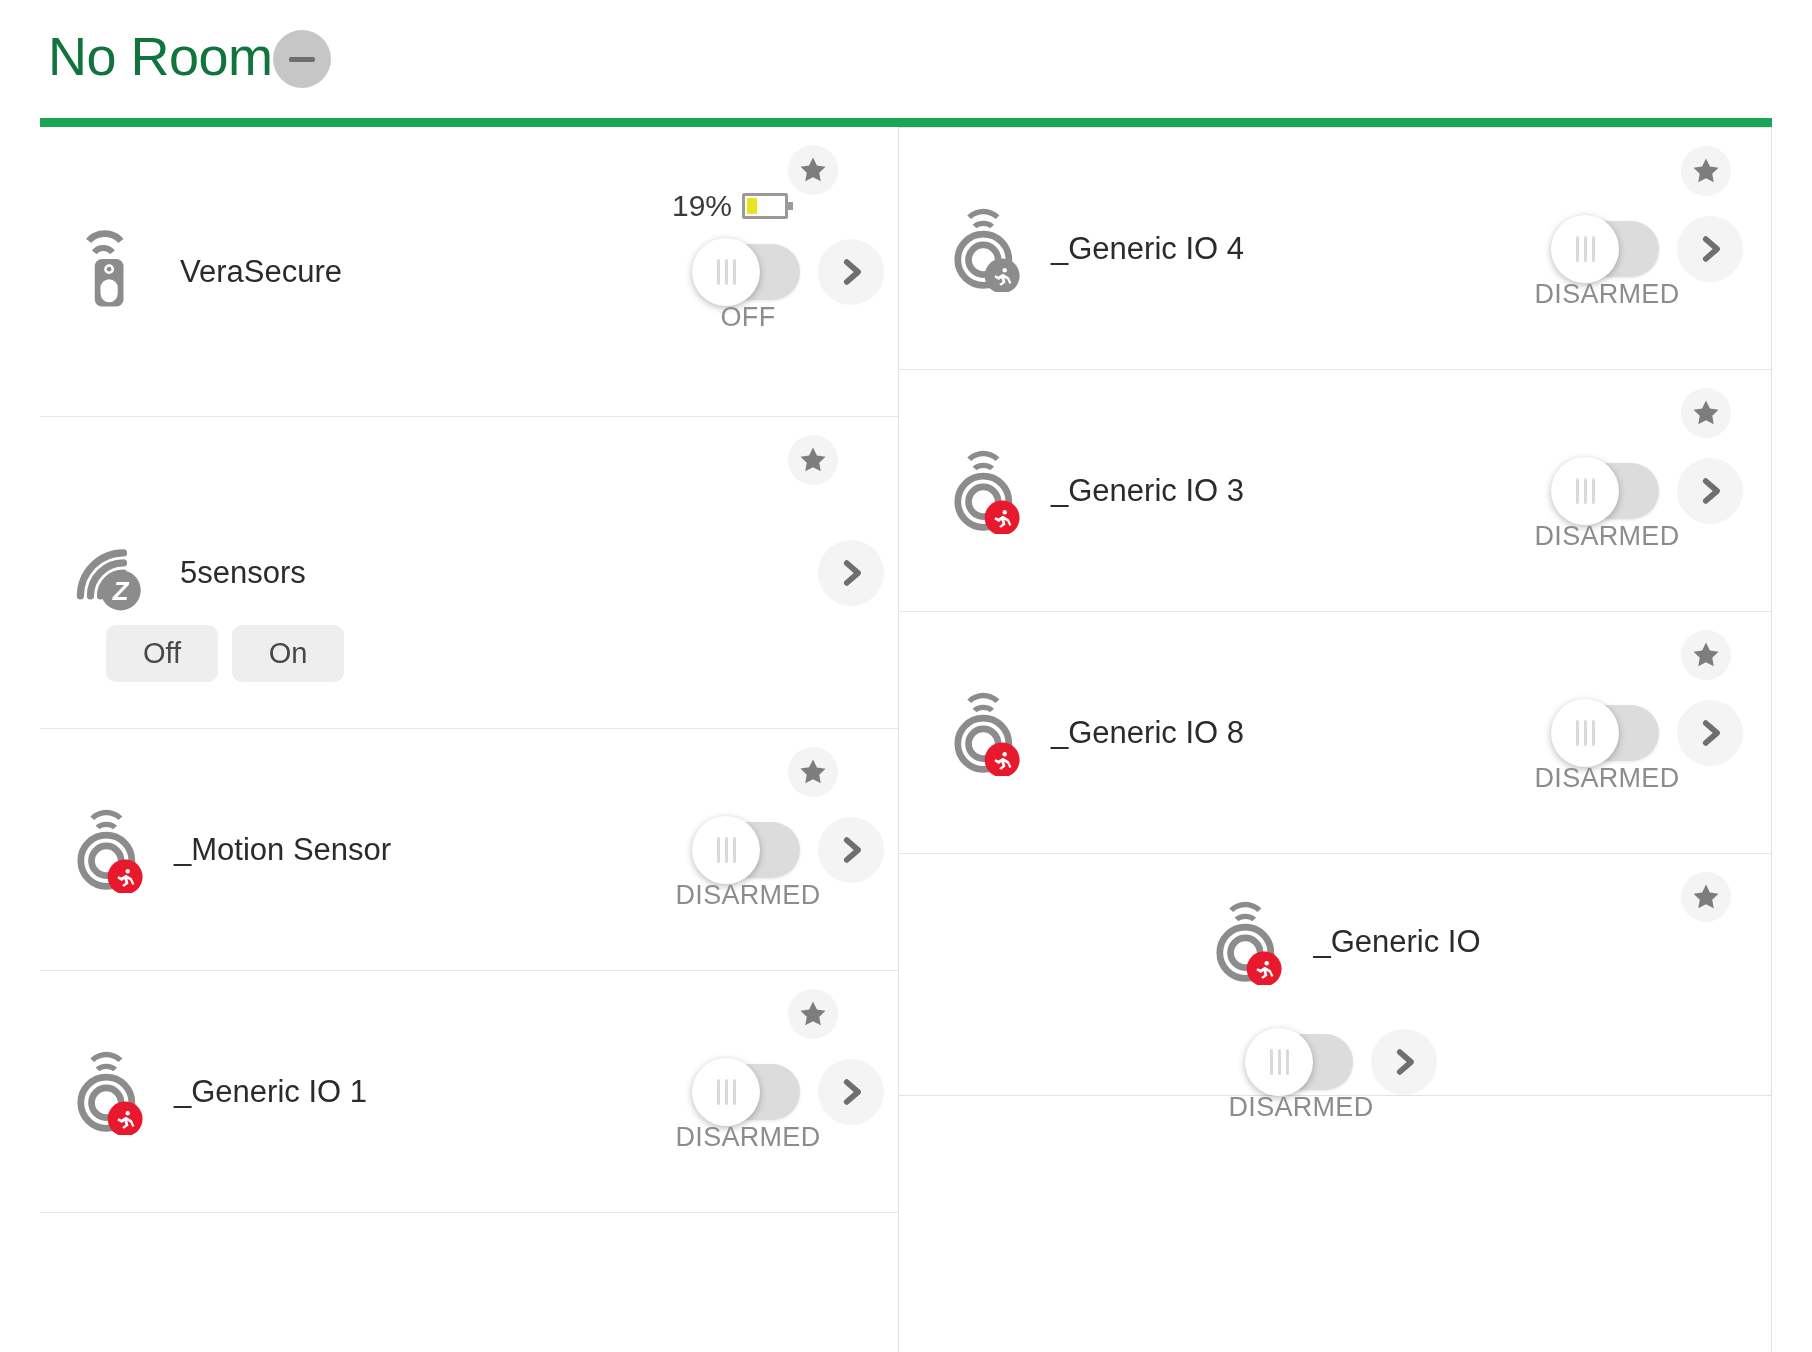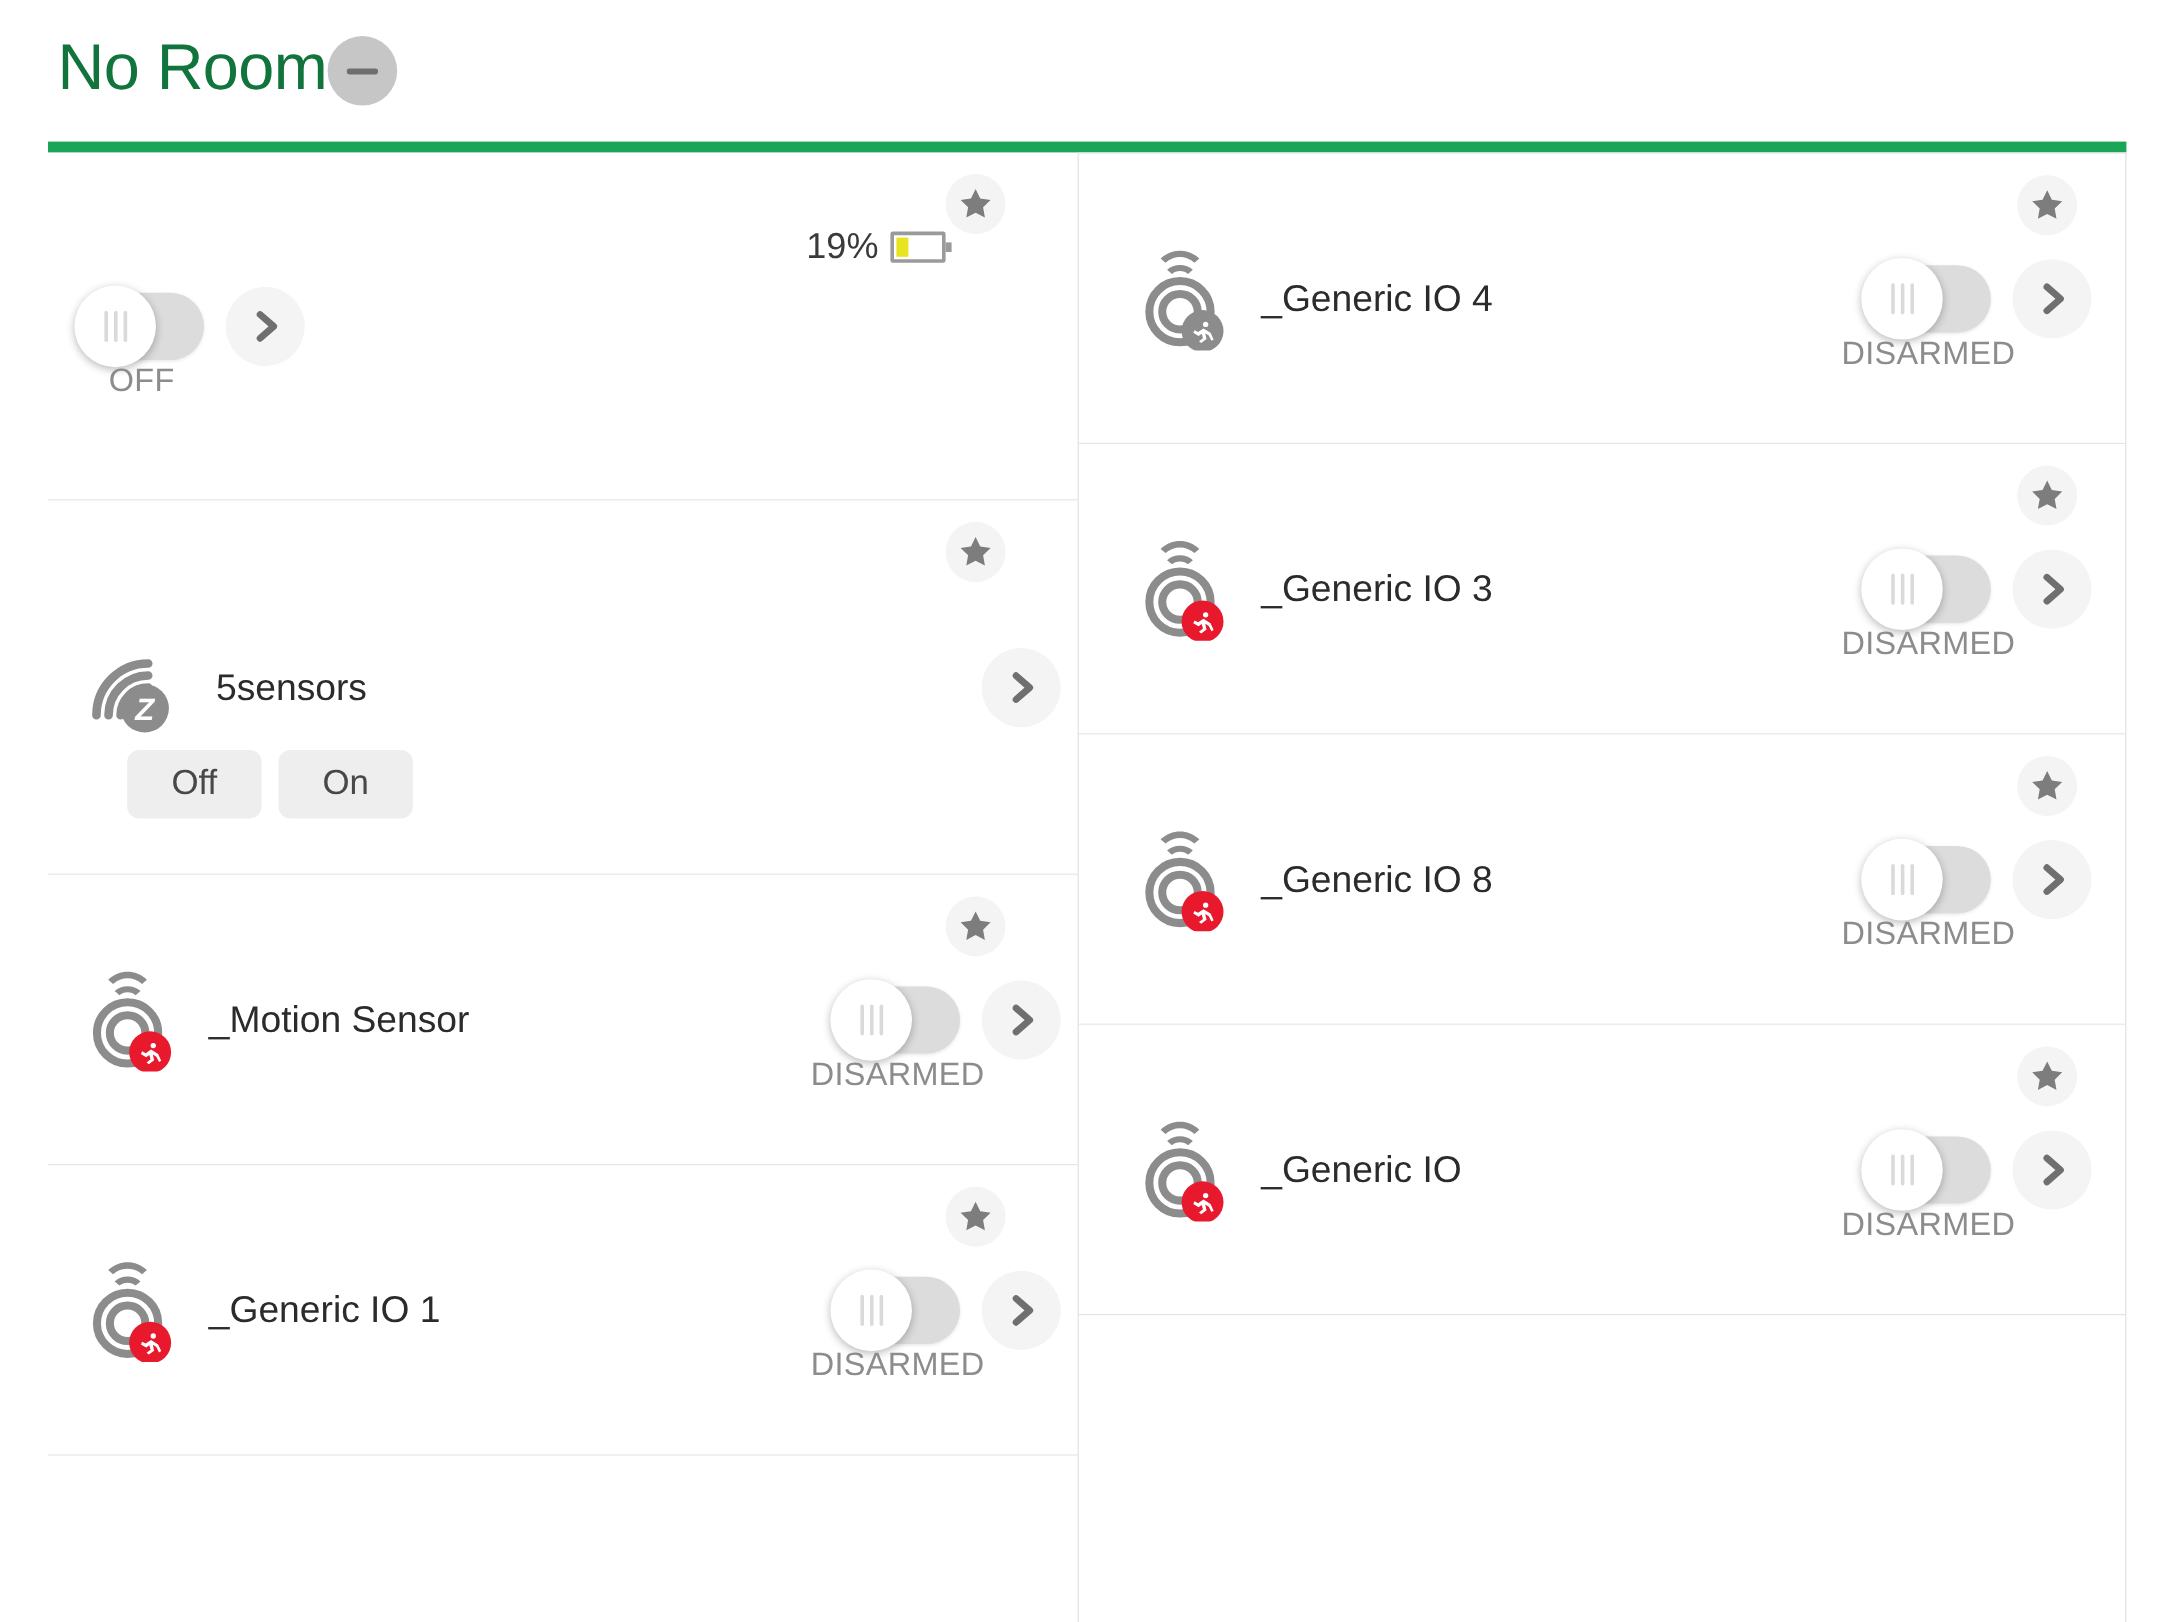--- a/index.html
+++ b/index.html
@@ -48,21 +48,21 @@
   
   .content {
     display: flex;
     width: 100%;
     height: 1225px;
     padding: 0 40px 0 40px;
     gap: 0;
   }
   .col-left  { width: 858px; position: relative; }
   .col-right { width: 874px; border: 1px solid #e2e2e2; border-bottom:none; position: relative; }
-  .col-right .device-row:last-child { border-bottom: 1px solid #e2e2e2; }
+  .col-right .device-row:last-child { border-bottom: 1px solid #e2e2e2; flex-direction: column; }
 
   
   .device-row {
     position: relative;
     display: flex;
     align-items: center;
     border-bottom: 1px solid #e6e6e6;
     padding: 0 14px 0 26px;
   }
   .col-right .device-row { padding-left: 44px; padding-right: 28px; }
@@ -203,20 +203,33 @@
           <svg viewBox="0 0 24 24">
               <path d="M12 2l3.1 6.3 6.9 1-5 4.9 1.2 6.8L12 17.8 5.8 21l1.2-6.8-5-4.9 6.9-1z"></path>
             </svg>
         </button>
         <div class="battery-wrap">
           <span class="battery-pct">19%</span>
           <span class="battery-icon">
             <span class="battery-fill" style="width:25%"></span>
           </span>
         </div>
+        <div class="dev-main">
+          <span class="dev-icon">
+            <svg viewBox="0 0 64 64" fill="#8c8c8c">
+              <path d="M18 17c4-5 12-5 16 0l-3.4 2.6c-2.4-3-6.8-3-9.2 0z"></path>
+              <path d="M14 9c6.5-8 19.5-8 26 0l-3.6 2.8c-4.6-5.6-14.2-5.6-18.8 0z"></path>
+              <rect x="20" y="23" width="20" height="33" rx="5"></rect>
+              <circle cx="30" cy="30" r="3.4" fill="#fff"></circle>
+              <circle cx="30" cy="30" r="1.6" fill="#8c8c8c"></circle>
+              <rect x="24" y="37" width="12" height="16" rx="6" fill="#fff"></rect>
+            </svg>
+          </span>
+          <span class="dev-name">VeraSecure</span>
+        </div>
         <div class="controls">
           <div class="toggle-wrap">
             <div class="toggle">
               <span class="knob">
                   <i></i>
                   <i></i>
                   <i></i>
                 </span>
             </div>
             <span class="toggle-label">OFF</span>

